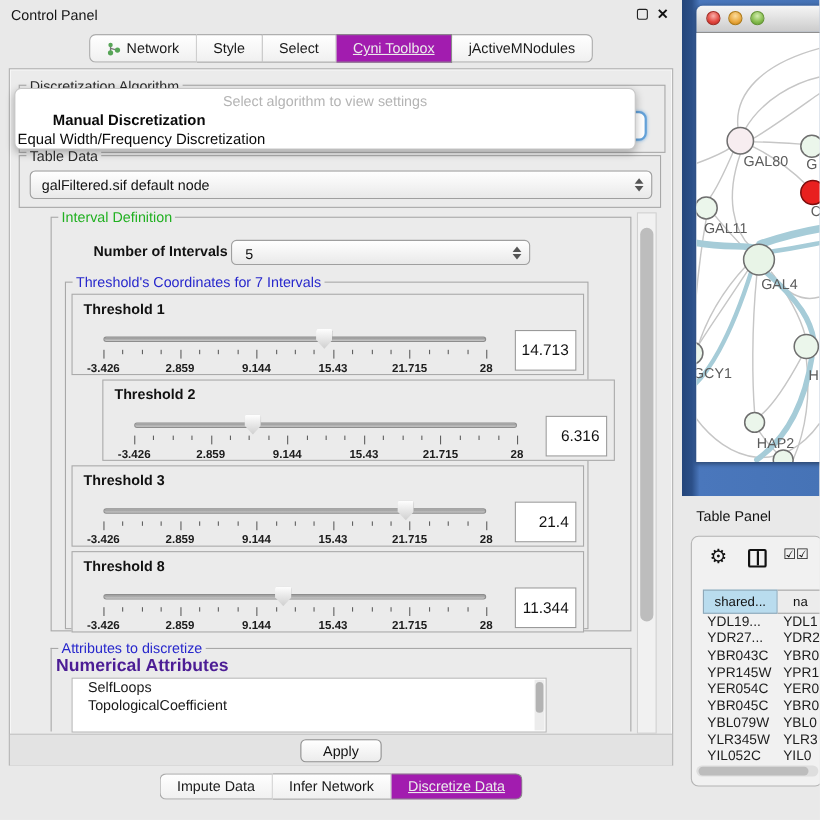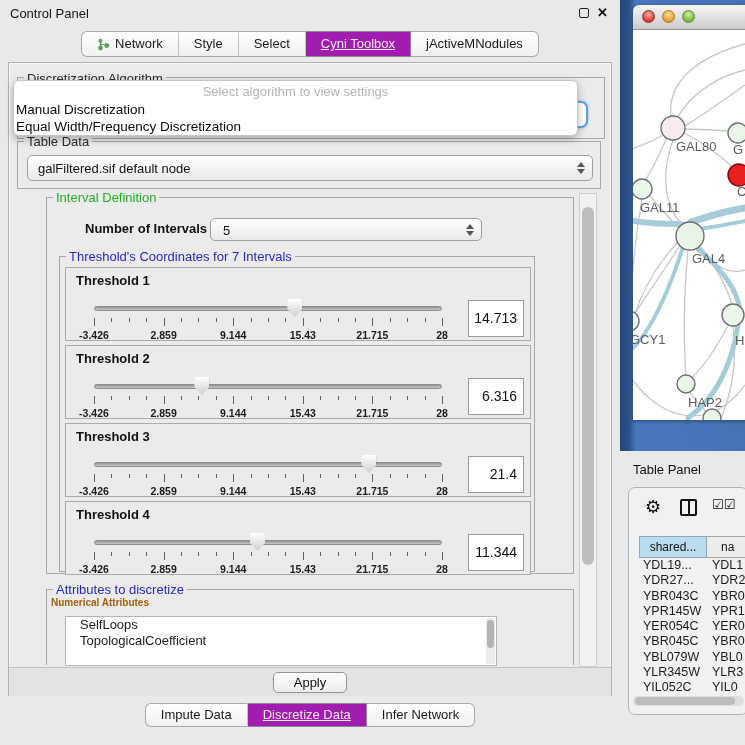--- a/index.html
+++ b/index.html
@@ -75,21 +75,21 @@
                font-size:13px; color:#111; text-align:center; line-height:19px; cursor:pointer; }
 
   .bottom-tabbar { position:absolute; left:0; top:703px; width:620px; display:flex; justify-content:center; }
   .bottom-tabbar .tab { height:24px; line-height:22px; }
 
   
   .popup { position:absolute; left:13px; top:80px; width:565px; height:56px; background:#ffffff; border:1px solid #c6c6c6;
            border-radius:6px; box-shadow:0 3px 8px rgba(0,0,0,.28); z-index:50; overflow:hidden; }
   .popup-prompt { position:absolute; left:0; top:3px; width:100%; text-align:center; font-size:13px; color:#b4b4b4; }
   .popup-item { position:absolute; left:2px; font-size:13.5px; color:#0a0a0a; white-space:nowrap; cursor:pointer; }
-  .popup-item.bold { font-weight:normal; }
+  .popup-item.bold { font-weight:bold;margin-left:32px; }
 
   
   .right { position:absolute; left:620px; top:0; width:125px; height:745px; }
   .blue-bg { position:absolute; left:0; top:0; width:125px; height:451px;
              background:linear-gradient(90deg,#24457a 0px,#2c5089 9px,#4a77bc 16px,#4673b6 100%); }
   .net-window { position:absolute; left:13px; top:5px; width:115px; height:415px; border-radius:6px 0 0 0;
                 box-shadow:0 1px 4px rgba(0,0,0,.4); }
   .net-titlebar { position:absolute; left:0; top:0; width:100%; height:25px; border-radius:6px 0 0 0;
                   background:linear-gradient(#f6f6f6,#cbcbcb); border-bottom:1px solid #8f8f8f; }
   .light { position:absolute; top:5px; width:13px; height:13px; border-radius:50%; cursor:pointer; }
@@ -219,21 +219,21 @@
                 <div class="sl-labels">
                   <span class="sl-lab" style="left:0%;">-3.426</span>
                   <span class="sl-lab" style="left:20%;">2.859</span>
                   <span class="sl-lab" style="left:40%;">9.144</span>
                   <span class="sl-lab" style="left:60%;">15.43</span>
                   <span class="sl-lab" style="left:80%;">21.715</span>
                   <span class="sl-lab" style="left:100%;">28</span>
                 </div>
                 <div class="val-box">14.713</div>
               </div>
-              <div class="thr-panel" style="top: 88px;">
+              <div class="thr-panel" style="top: 88px; margin-left: 28px;">
                 <span class="thr-title">Threshold 2</span>
                 <div class="sl-track"></div>
                 <div class="sl-thumb" style="left:128.37933558200217px;"></div>
                 <div class="ticks">
                   <span class="tick" style="left:0%; height:8px;"></span>
                   <span class="tick" style="left:5%; height:4px;"></span>
                   <span class="tick" style="left:10%; height:4px;"></span>
                   <span class="tick" style="left:15%; height:4px;"></span>
                   <span class="tick" style="left:20%; height:8px;"></span>
                   <span class="tick" style="left:25%; height:4px;"></span>
@@ -294,21 +294,21 @@
                   <span class="sl-lab" style="left:0%;">-3.426</span>
                   <span class="sl-lab" style="left:20%;">2.859</span>
                   <span class="sl-lab" style="left:40%;">9.144</span>
                   <span class="sl-lab" style="left:60%;">15.43</span>
                   <span class="sl-lab" style="left:80%;">21.715</span>
                   <span class="sl-lab" style="left:100%;">28</span>
                 </div>
                 <div class="val-box">21.4</div>
               </div>
               <div class="thr-panel" style="top: 244px;">
-                <span class="thr-title">Threshold 4</span>
+                <span class="thr-title">Threshold 8</span>
                 <div class="sl-track"></div>
                 <div class="sl-thumb" style="left:184.0575638006746px;"></div>
                 <div class="ticks">
                   <span class="tick" style="left:0%; height:8px;"></span>
                   <span class="tick" style="left:5%; height:4px;"></span>
                   <span class="tick" style="left:10%; height:4px;"></span>
                   <span class="tick" style="left:15%; height:4px;"></span>
                   <span class="tick" style="left:20%; height:8px;"></span>
                   <span class="tick" style="left:25%; height:4px;"></span>
                   <span class="tick" style="left:30%; height:4px;"></span>
@@ -336,21 +336,21 @@
                   <span class="sl-lab" style="left:100%;">28</span>
                 </div>
                 <div class="val-box">11.344</div>
               </div>
             </div>
         </div>
       </div>
 
       <div class="group" style="left:37px; top:526px; width:528px; height:76px; border-bottom:none;">
         <span class="group-label lbl-blue">Attributes to discretize</span>
-        <span style="position:absolute; left:4px; top:7px; font-size:10px; font-weight:bold; color:#a16207;text-align:center;">Numerical Attributes</span>
+        <span style="position:absolute; left:4px; top:7px; font-size:16px; font-weight:bold; color:#4c1d95;text-align:center;">Numerical Attributes</span>
         <div class="attr-list" style="left:18px; top:26px; width:432px; height:50px;">
           <div id="attr-items">
               <div class="attr-item">SelfLoops</div>
               <div class="attr-item">TopologicalCoefficient</div>
             </div>
           <div class="mini-scroll">
               <div class="mini-thumb"></div>
             </div>
         </div>
       </div>
@@ -361,25 +361,25 @@
 
       <div class="apply-row">
         <div class="apply-btn">Apply</div>
       </div>
     </div>
 
     <div class="bottom-tabbar" id="bottom-tabs">
         <div class="tab">
           <span>Impute Data</span>
         </div>
+        <div class="tab">
+          <span>Infer Network</span>
+        </div>
         <div class="tab selected">
           <span>Discretize Data</span>
-        </div>
-        <div class="tab">
-          <span>Infer Network</span>
         </div>
       </div>
 
     <div class="popup">
       <div class="popup-prompt">Select algorithm to view settings</div>
       <div id="popup-items">
           <div class="popup-item bold" style="top: 21px;">Manual Discretization</div>
           <div class="popup-item" style="top: 38px;">Equal Width/Frequency Discretization</div>
         </div>
     </div>

